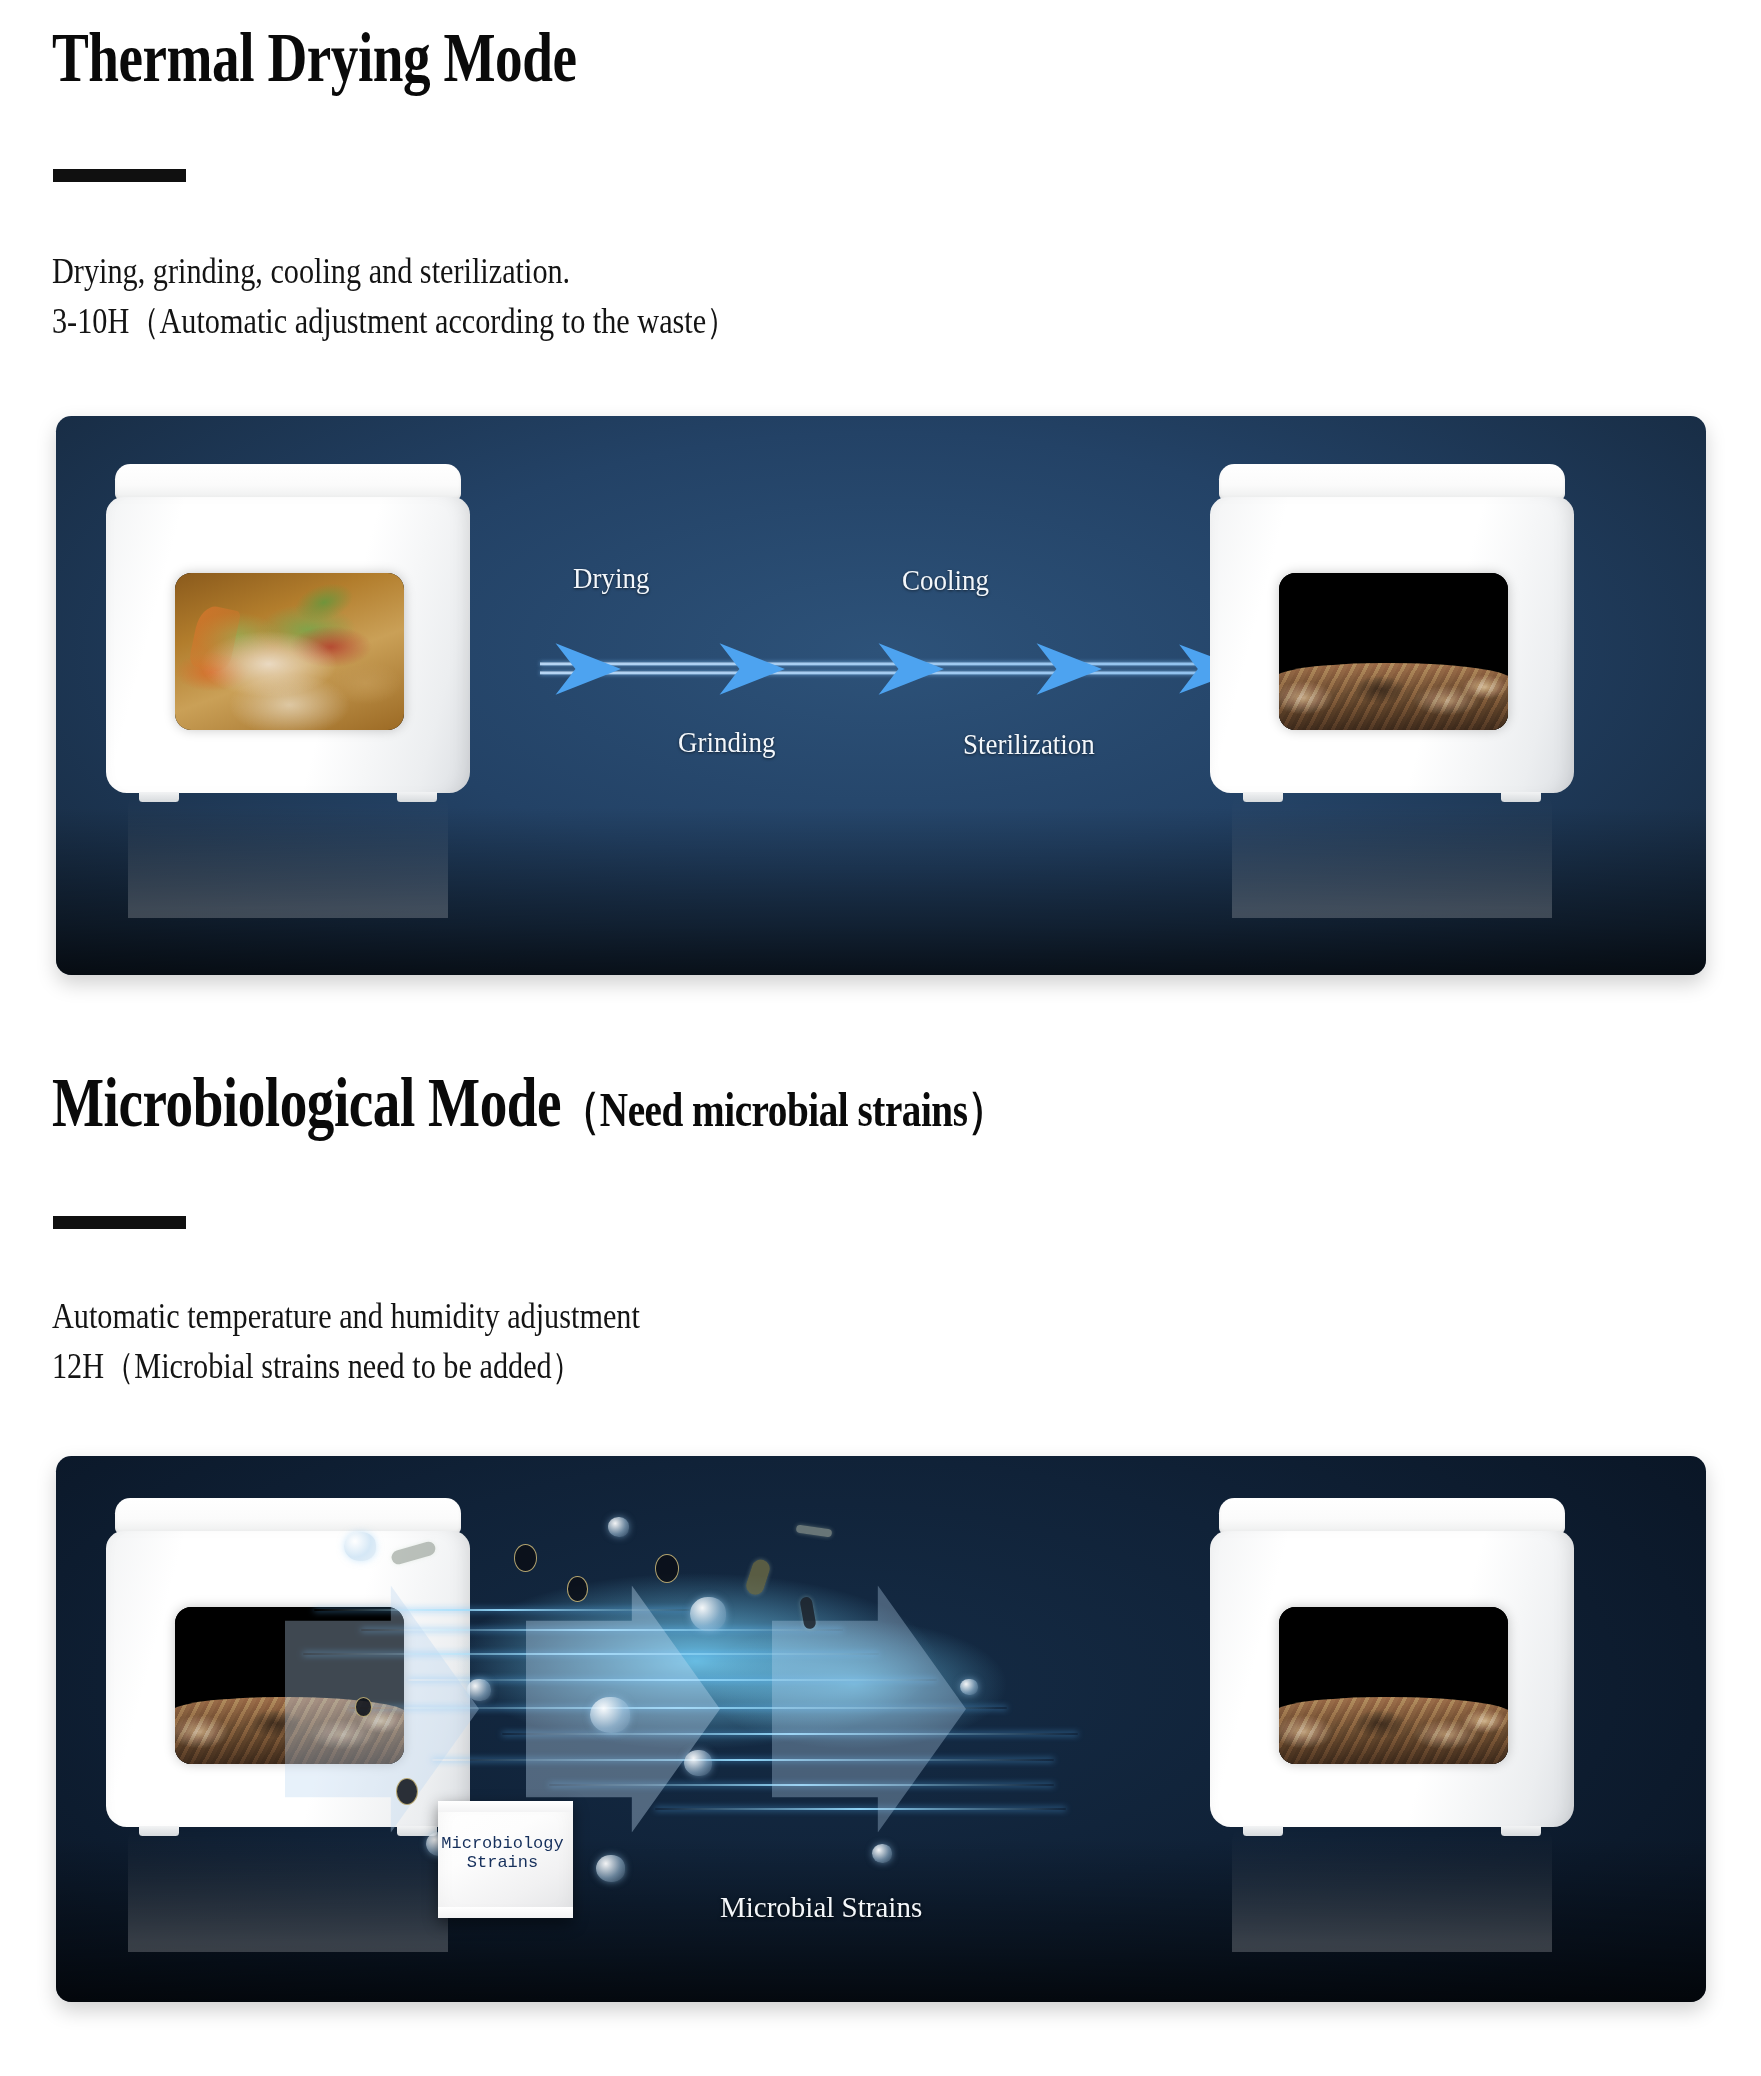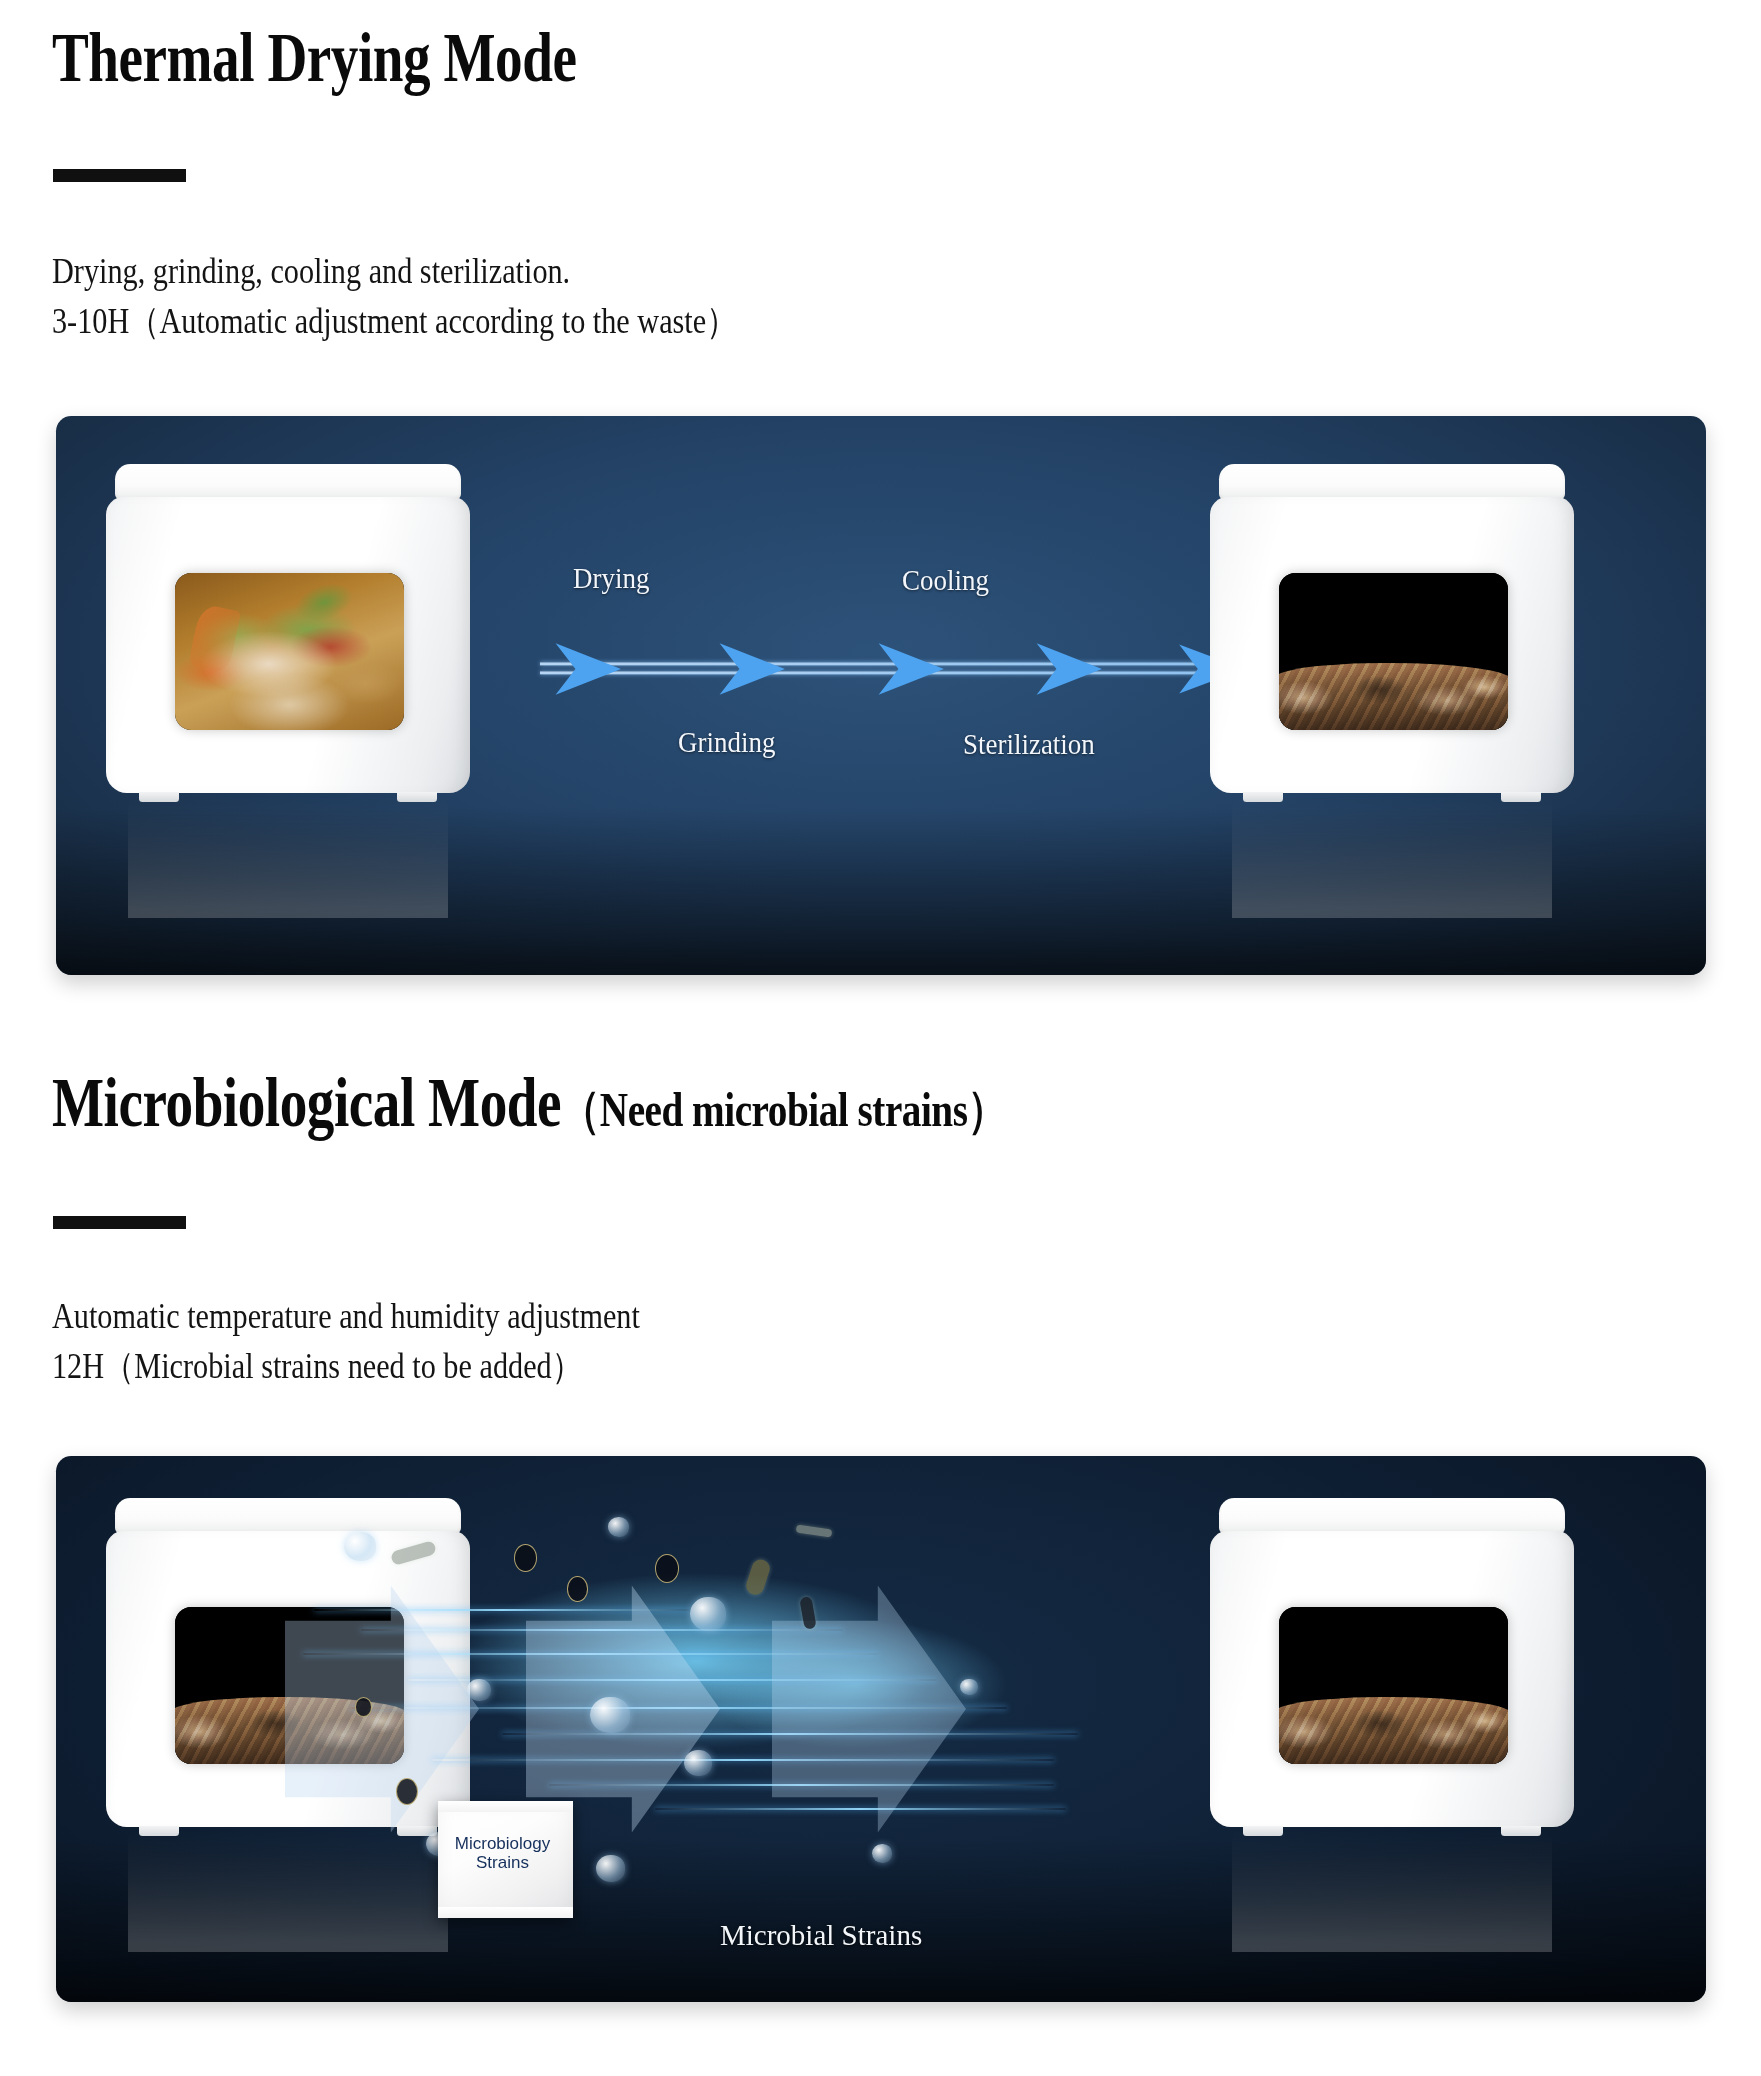--- a/index.html
+++ b/index.html
@@ -110,23 +110,23 @@
 
   
   .sachet{position:absolute;border-radius:3.5px;
      background:linear-gradient(150deg,#ffffff 0%,#fdfdfd 38%,#f1f1f2 72%,#e2e3e5 100%);
      box-shadow:0 5.9px 15.3px rgba(0,0,0,.45), inset 0 0 20px rgba(0,0,0,.05);}
   .sachet .crimp{position:absolute;left:0;right:0;height:9%;
      background:linear-gradient(to bottom,#ffffff,#f3f3f4);}
   .sachet .crimp.t{top:0;} .sachet .crimp.b{bottom:0;}
   .sachet .stxt{position:absolute;left:0;right:6px;top:45%;transform:translateY(-50%);
      text-align:center;color:#16305c;font-size:17px;line-height:1.16;
-     font-family:Liberation Sans, sans-serif;}
+     font-family:Liberation Mono, monospace;}
   .cap{position:absolute;color:#f4f7fa;font-size:29px;white-space:nowrap;
-       text-shadow:0 1.2px 3.5px rgba(0,0,0,.75);margin-top:28px;}
+       text-shadow:0 1.2px 3.5px rgba(0,0,0,.75);}
 </style>
 </head>
 <body>
 
 <div class="section" style="top:0;height:998px;">
 
   <div class="h-title" style="top:23.5px;">
     <span>Thermal Drying Mode</span>
   </div>
 

